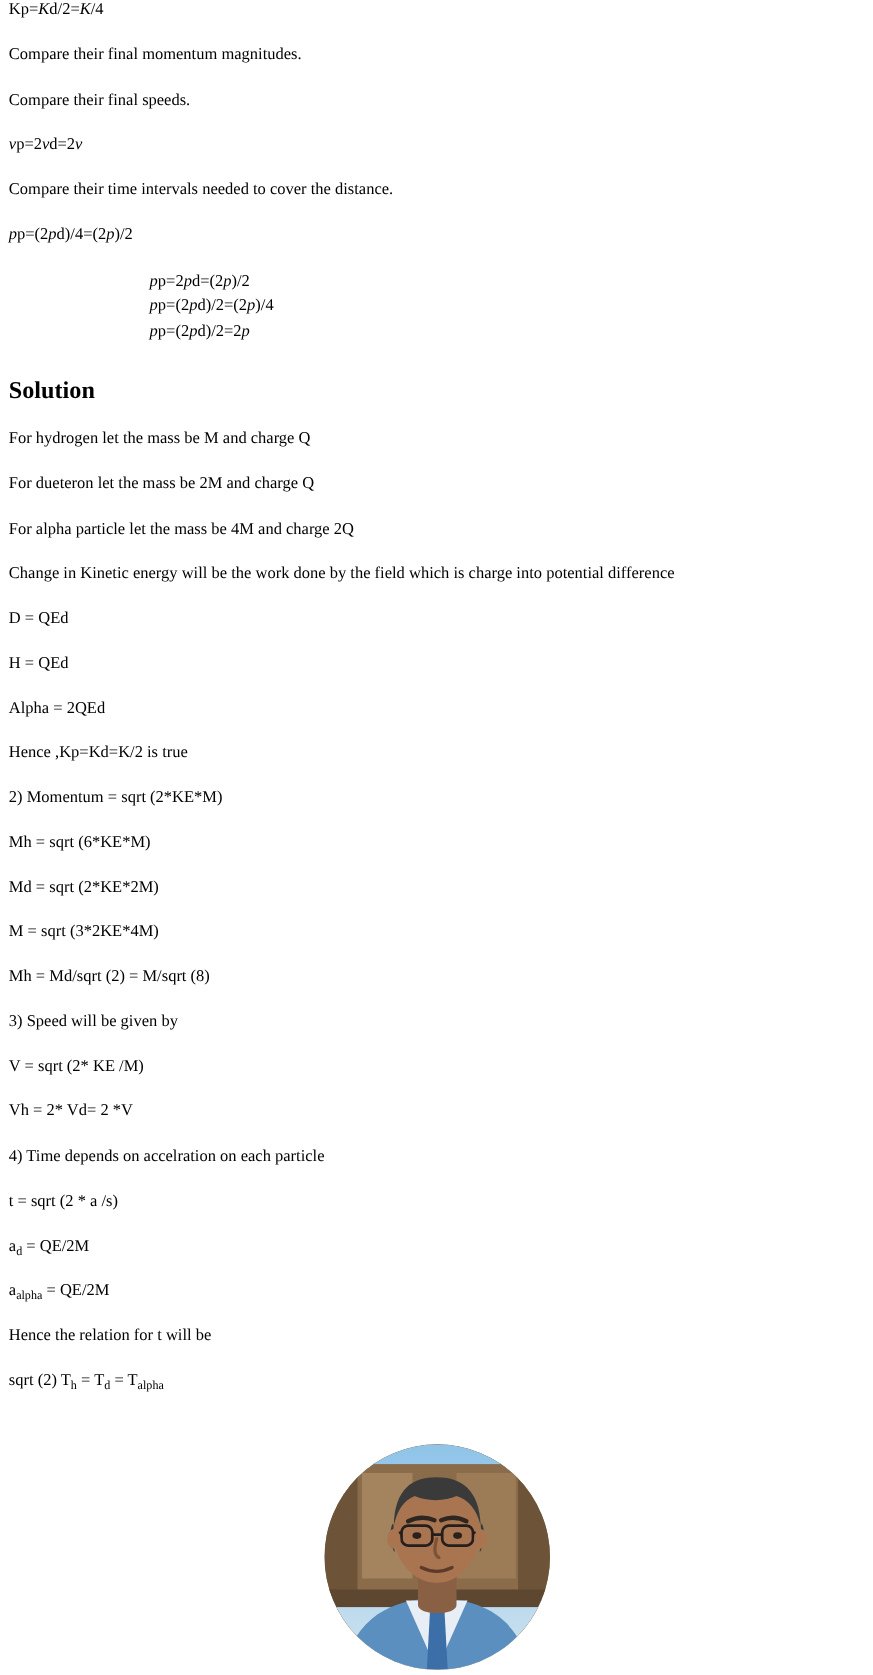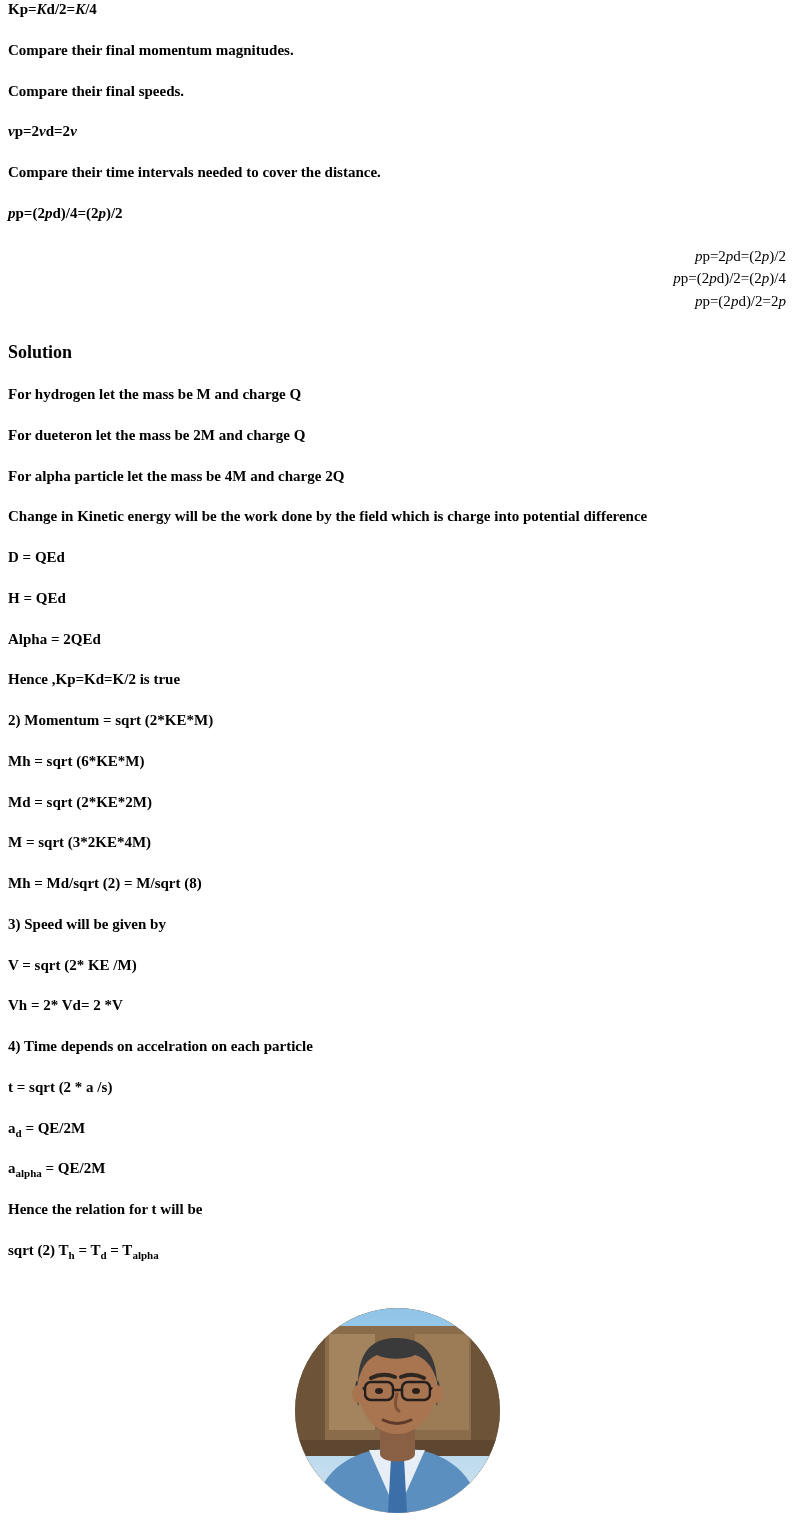--- a/index.html
+++ b/index.html
@@ -14,33 +14,31 @@
   }
   .page {
     width: 794px;
     box-sizing: border-box;
     padding: 0 8px;
   }
   .line {
     font-size: 15px;
     line-height: 1.25;
     margin: 0 0 22px 0;
-    font-weight: bold;
   }
   .indent-block {
     margin: 0 0 22px 0;
   }
   .indent-line {
     font-size: 15px;
     line-height: 1.5;
     margin: 0 0 0 128px;
-    text-align: right;
   }
   .heading {
-    font-size: 18px;
+    font-size: 22px;
     font-weight: bold;
     margin: 30px 0 22px 0;
   }
   i, .ital {
     font-style: italic;
   }
   sub {
     font-size: 11px;
     vertical-align: baseline;
     position: relative;

